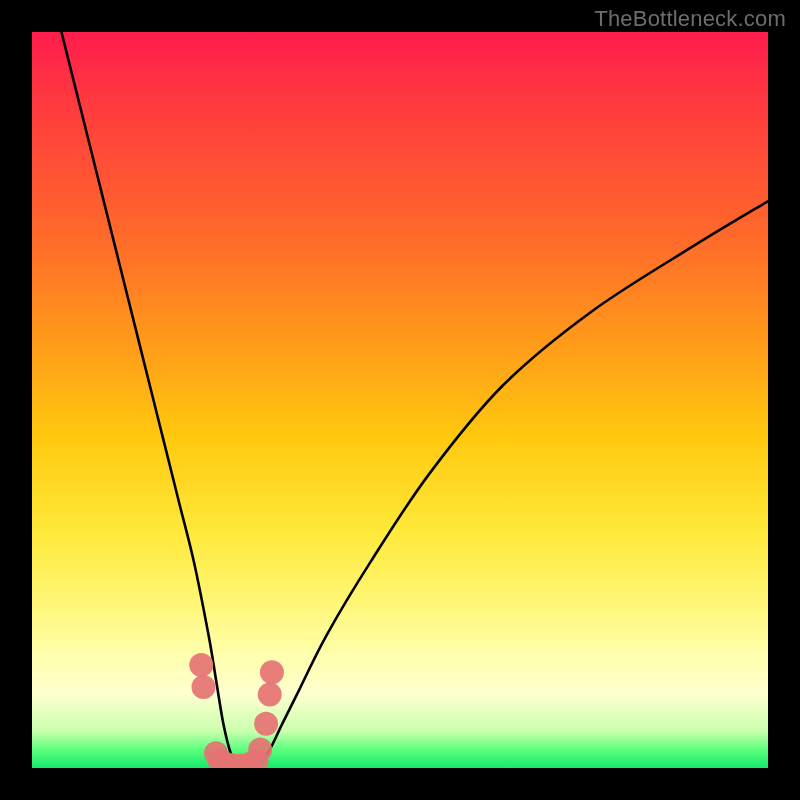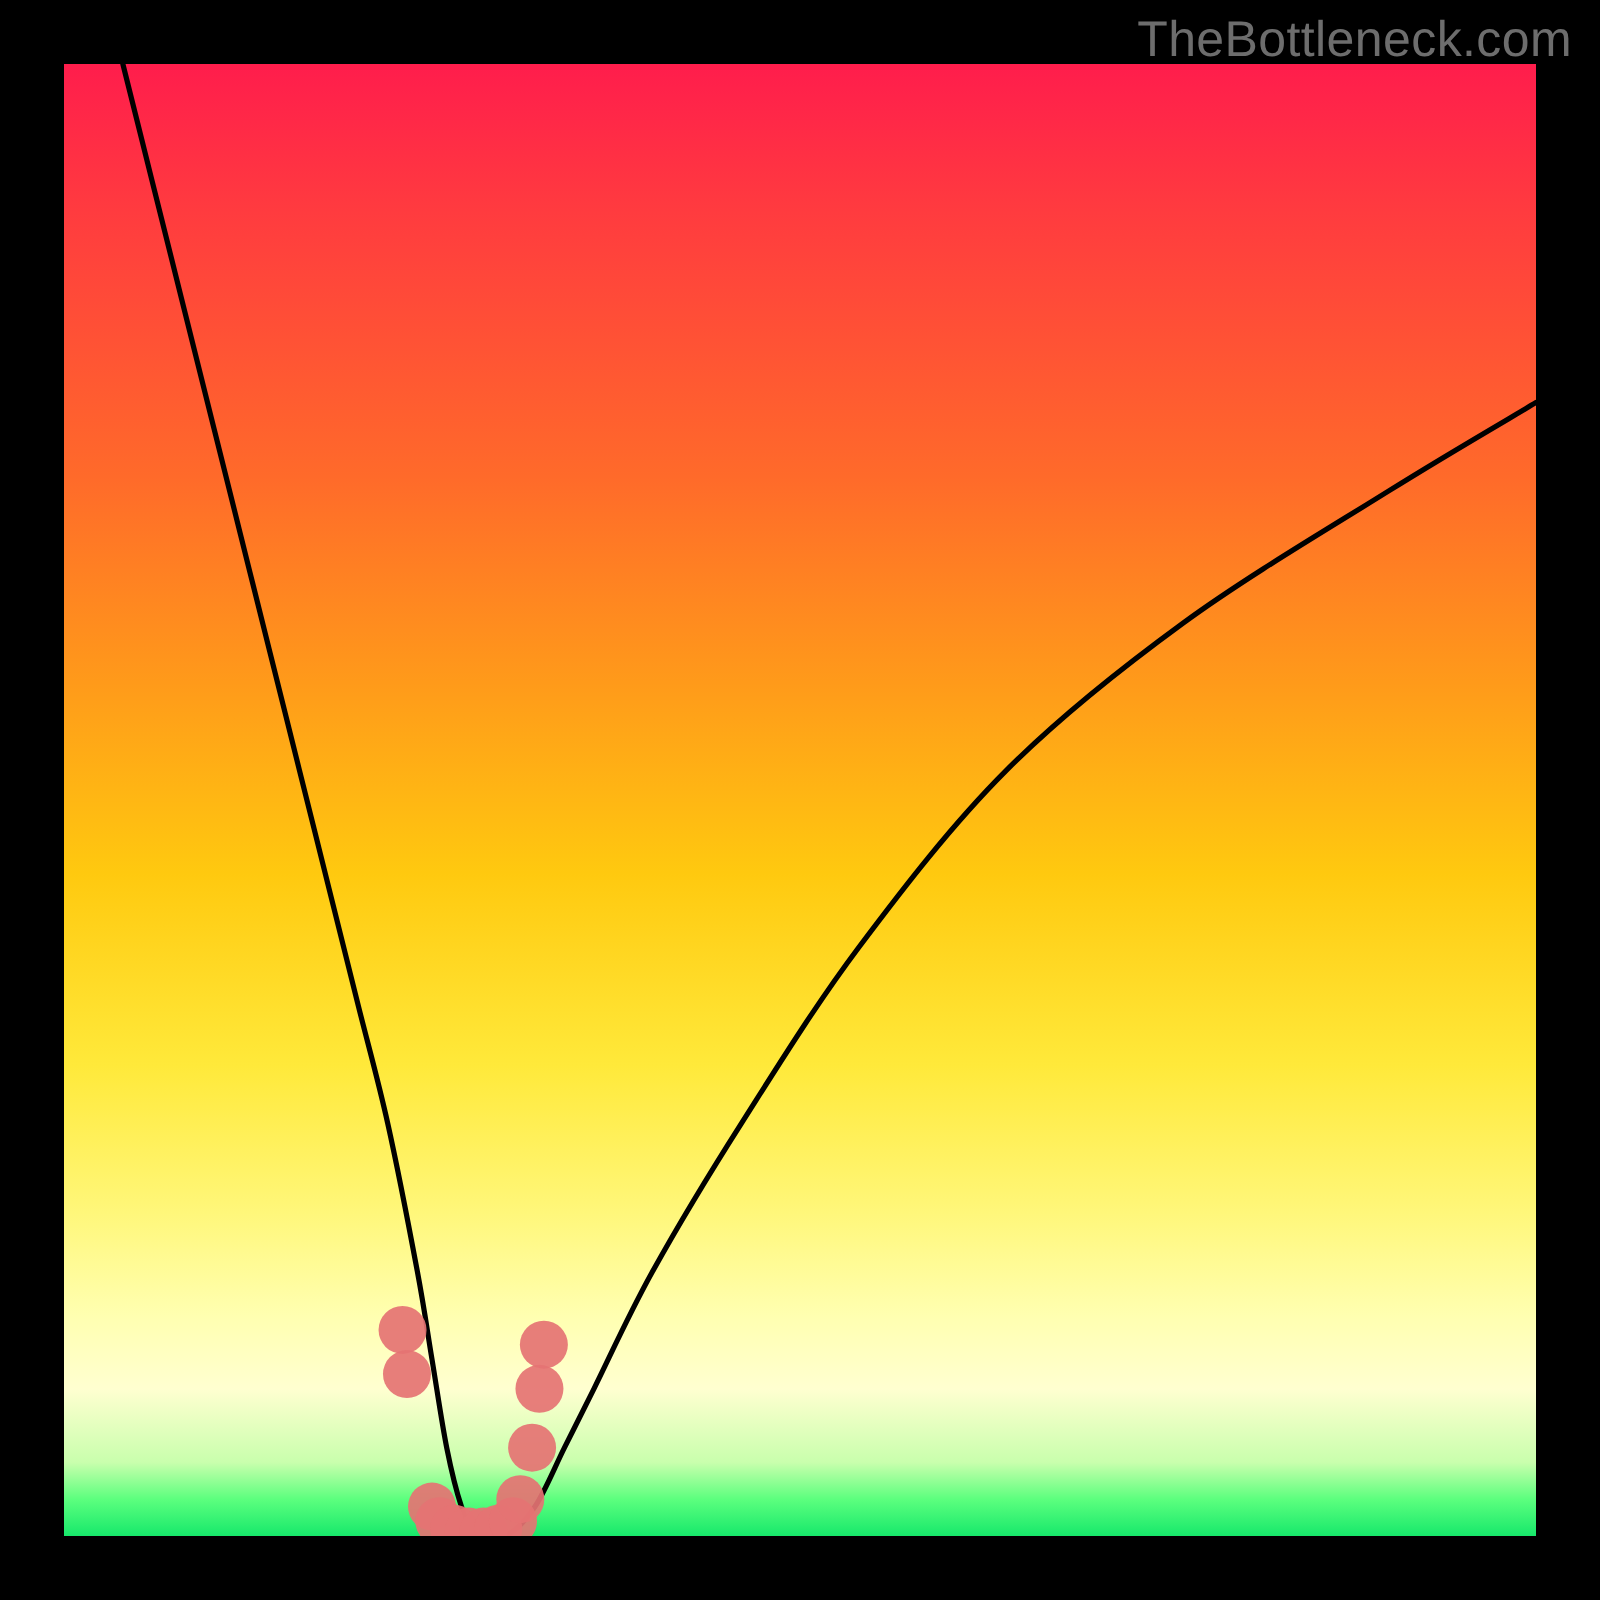--- a/index.html
+++ b/index.html
@@ -47,21 +47,21 @@
   svg.curve {
     position: absolute;
     inset: 0;
     overflow: visible;
   }
   .watermark {
     position: absolute;
     top: 6px;
     right: 14px;
     color: #6d6d6d;
-    font-size: 25px;
+    font-size: 22px;
     letter-spacing: 0.2px;
     user-select: none;
   }
 </style>
 </head>
 <body>
 
 <div class="frame">
   <div class="plot-area">
     <div class="gradient"></div>

